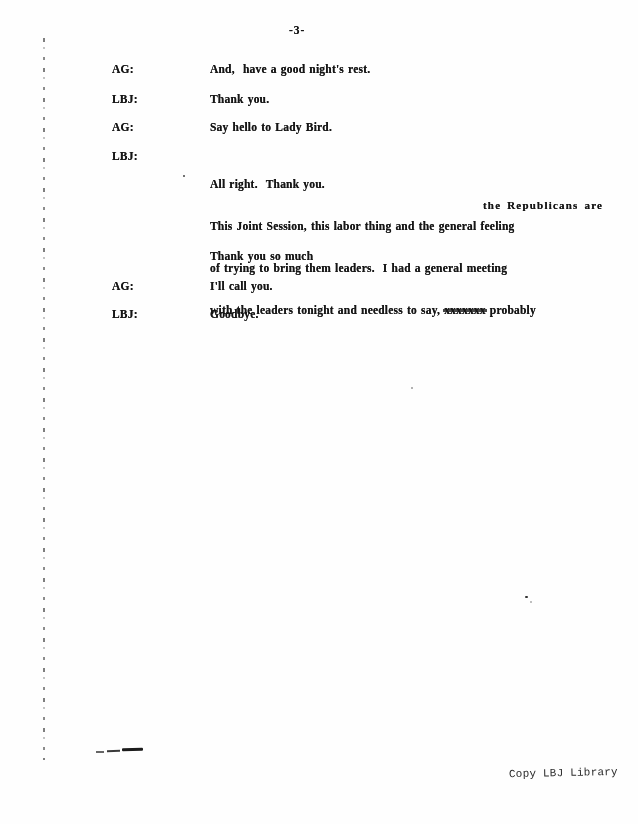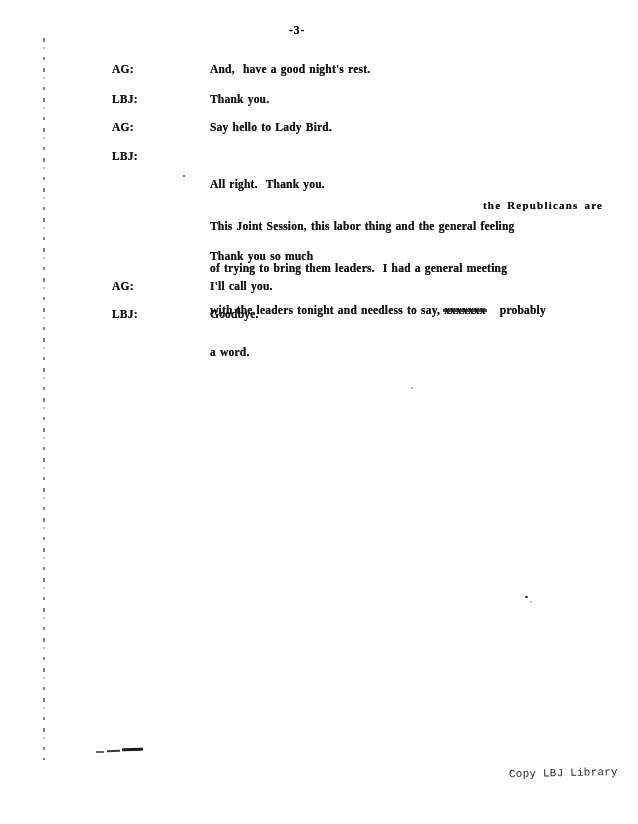--- a/index.html
+++ b/index.html
@@ -28,21 +28,21 @@
   .speaker{position:absolute;left:112px;}
   .speech{position:absolute;left:210px;}
   .speech .pline{white-space:pre;}
   .page-number{
     position:absolute;left:289px;top:24px;
     font-size:11.5px;letter-spacing:1px;
   }
   .struck{
     position:relative;display:inline-block;
     filter:blur(0.3px);
-    margin-right:14px;
+    margin-right:4px;
   }
   .struck::after{
     content:"";position:absolute;left:-1px;right:-1px;top:45%;height:3px;
     background:rgba(25,25,25,0.8);
   }
   .insertion{
     position:absolute;left:483px;top:200px;
     font-size:11px;letter-spacing:1.2px;word-spacing:2px;
     line-height:11px;
   }
@@ -100,21 +100,20 @@
     <span class="speech tw">Say hello to Lady Bird.</span>
   </div>
 
   <div class="entry" style="top:149px">
     <span class="speaker tw">LBJ:</span>
     <div class="speech tw">
       <div class="pline">All right.  Thank you.</div>
       <div class="pline">This Joint Session, this labor thing and the general feeling</div>
       <div class="pline">of trying to bring them leaders.  I had a general meeting</div>
       <div class="pline"><span>with the leaders tonight and needless to say, </span><span class="struck">xxxxxxx</span><span>probably</span></div>
-      <div class="pline">a word.</div>
     </div>
   </div>
 
   <div class="insertion tw">the Republicans are</div>
 
   <div class="entry" style="top:249px">
     <span class="speech tw">Thank you so much</span>
   </div>
 
   <div class="entry" style="top:279px">

